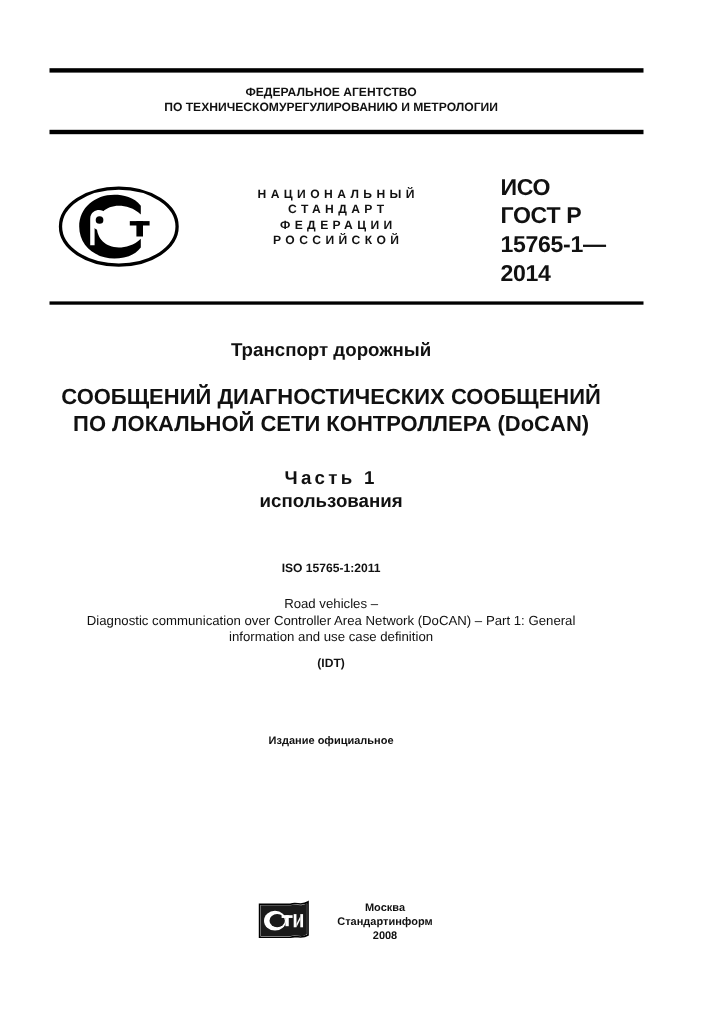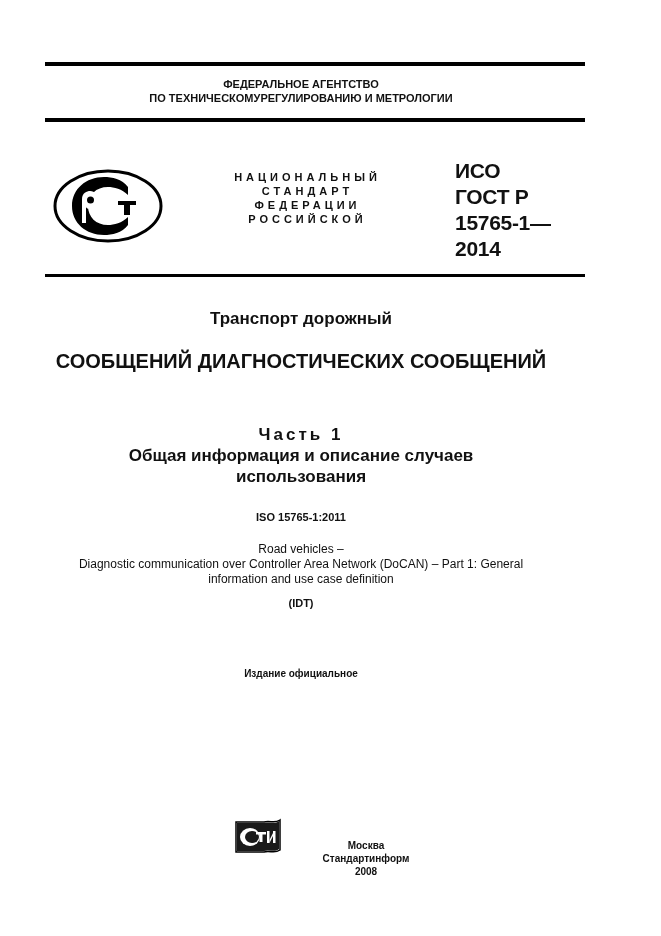--- a/index.html
+++ b/index.html
@@ -25,22 +25,22 @@
   .subtitle { top: 309px; font-size: 17px; }
   .title { top: 349px; font-size: 20px; line-height: 25px; }
   .part { top: 425px; font-size: 17px; line-height: 19px; letter-spacing: 3px; }
   .partname { top: 445px; font-size: 17px; line-height: 21px; }
   .iso { top: 511px; font-size: 11px; }
   .english { top: 542px; font-size: 12px; line-height: 15px; font-weight: normal; }
   .idt { top: 597px; font-size: 11px; }
   .edition { top: 668px; font-size: 10px; }
   .publisher-logo { position: absolute; left: 234px; top: 818px; }
   .publisher {
-    position: absolute; left: 300px; top: 839px; width: 100px;
-    text-align: center; font-weight: bold; font-size: 10px; line-height: 13px; margin-left: 16px;
+    position: absolute; left: 300px; top: 819px; width: 100px;
+    text-align: center; font-weight: bold; font-size: 10px; line-height: 13px;
   }
 </style>
 </head>
 <body>
 
 <div class="rule thick" style="top:62px;"></div>
 
 <div class="center agency">
   <div>ФЕДЕРАЛЬНОЕ АГЕНТСТВО</div>
   <div>ПО ТЕХНИЧЕСКОМУРЕГУЛИРОВАНИЮ И МЕТРОЛОГИИ</div>
@@ -75,26 +75,26 @@
   <div>15765-1—</div>
   <div>2014</div>
 </div>
 
 <div class="rule mid" style="top:274px;"></div>
 
 <div class="center subtitle">Транспорт дорожный</div>
 
 <div class="center title">
   <div>СООБЩЕНИЙ ДИАГНОСТИЧЕСКИХ СООБЩЕНИЙ</div>
+  <div>ПО ЛОКАЛЬНОЙ СЕТИ КОНТРОЛЛЕРА (DoCAN)</div>
 </div>
 
 <div class="center part">Часть 1</div>
 
 <div class="center partname">
-  <div>Общая информация и описание случаев</div>
   <div>использования</div>
 </div>
 
 <div class="center iso">ISO 15765-1:2011</div>
 
 <div class="center english">
   <div>Road vehicles –</div>
   <div>Diagnostic communication over Controller Area Network (DoCAN) – Part 1: General</div>
   <div>information and use case definition</div>
 </div>

